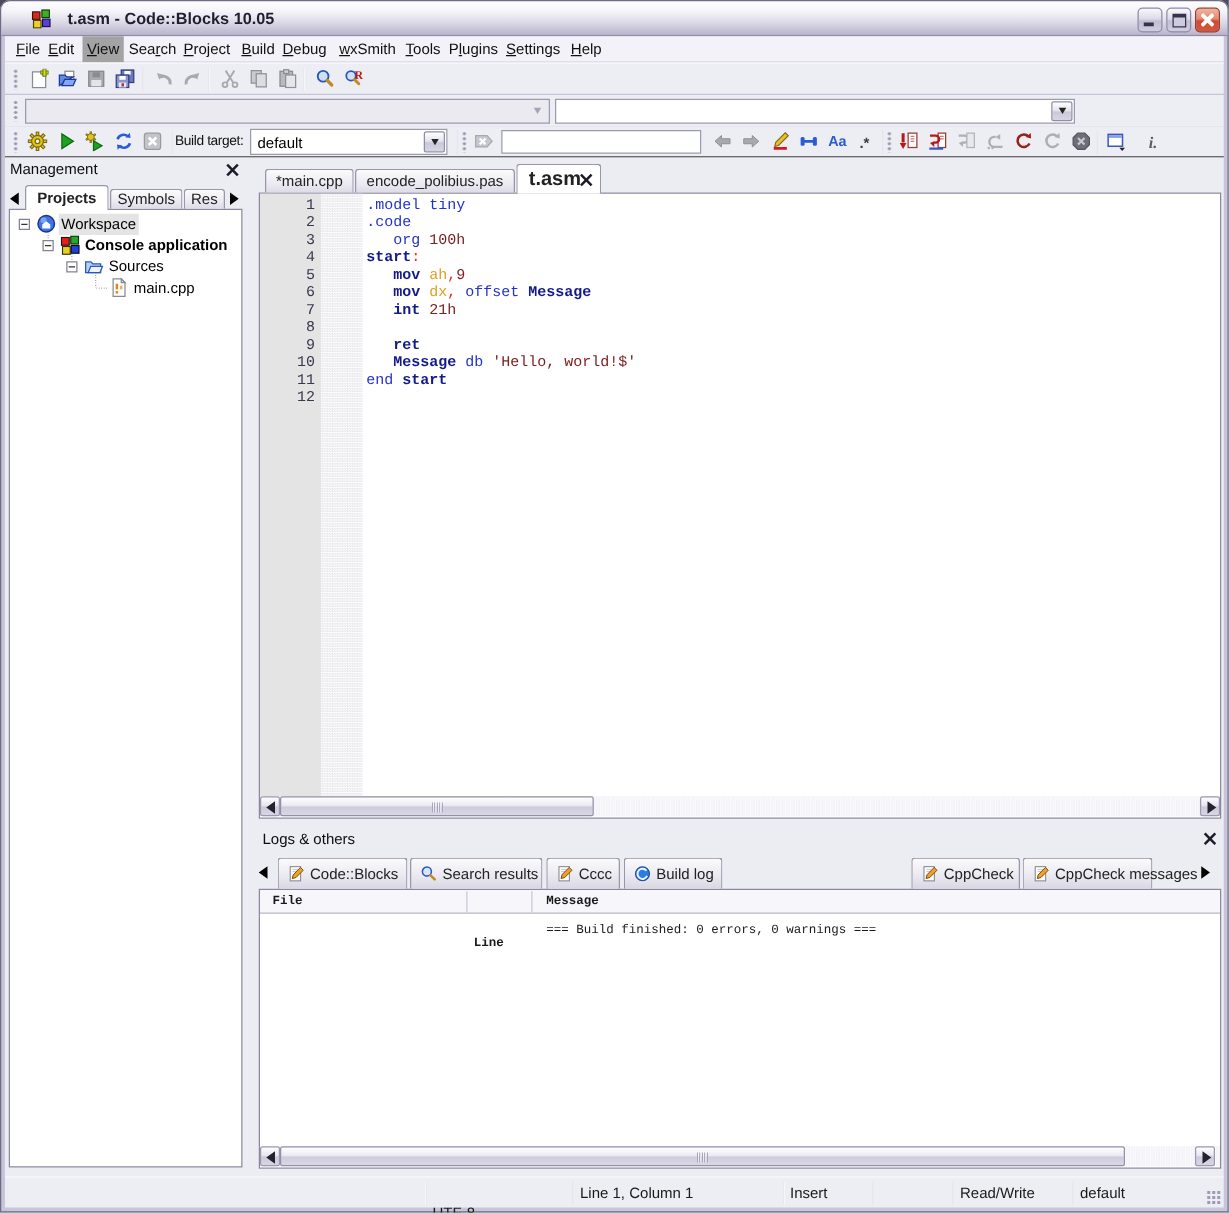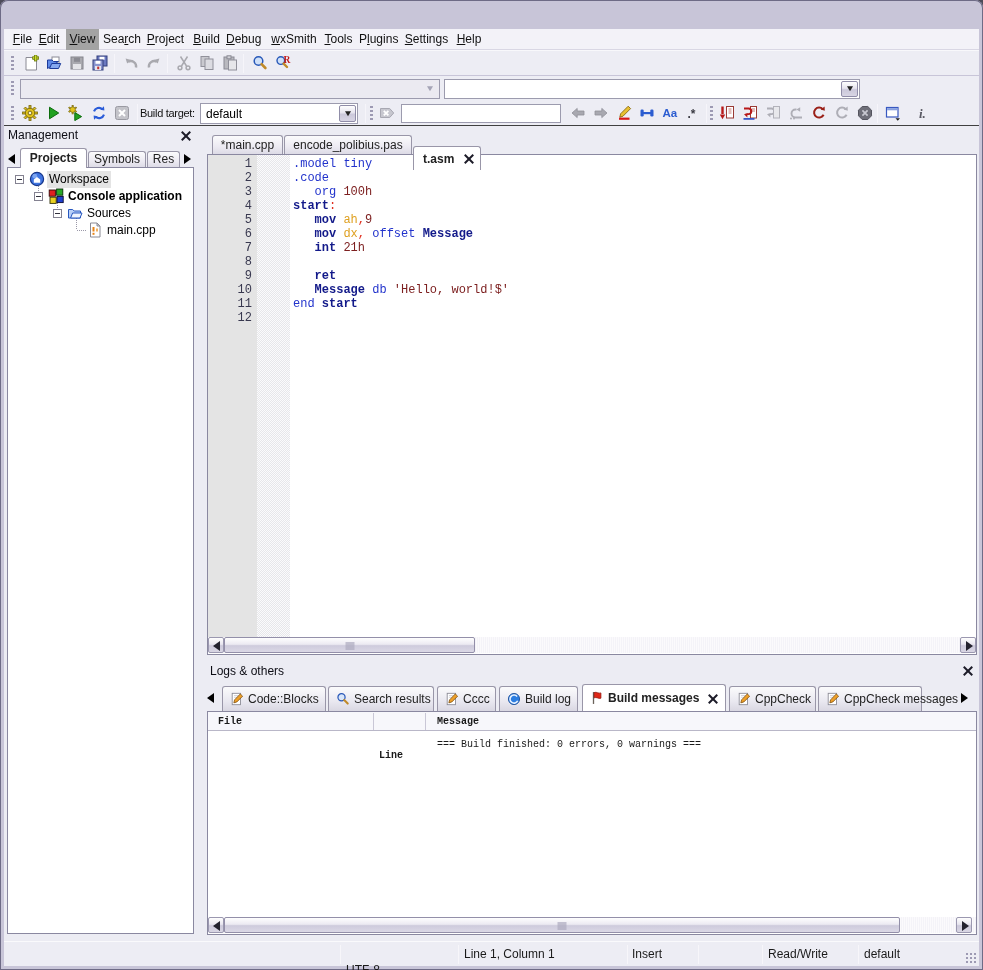--- a/index.html
+++ b/index.html
@@ -102,20 +102,38 @@
   .ticon16{position:absolute;top:0px;width:16px;height:16px;}
   .tlabel2{position:absolute;top:0;padding:0 2px;}
   .tlabel2.sel{background:#e4e4e4;}
   .dotv{position:absolute;width:1px;background-image:linear-gradient(#9a98a8 1px,transparent 1px);background-size:1px 2px;}
   .doth{position:absolute;height:1px;background-image:linear-gradient(90deg,#9a98a8 1px,transparent 1px);background-size:2px 1px;}
 </style>
 </head>
 <body>
 
 <div id="win">
+  <div class="abs" id="titlebar">
+    <span class="abs" id="app-icon"><svg width="16" height="16" viewBox="0 0 16 16">
+          <rect x="1" y="2.5" width="6" height="6" fill="#d42a1e" stroke="#3a1008" stroke-width="0.9"></rect>
+          <rect x="8.5" y="1" width="6" height="6" fill="#3fae24" stroke="#0c3a08" stroke-width="0.9"></rect>
+          <rect x="1.8" y="9.3" width="6" height="6" fill="#e8d224" stroke="#4a3c08" stroke-width="0.9"></rect>
+          <rect x="9" y="8.3" width="6" height="6" fill="#5a3fd4" stroke="#180c48" stroke-width="0.9"></rect>
+        </svg></span>
+    <span class="abs" id="title-text">t.asm - Code::Blocks 10.05</span>
+    <span class="abs wbtn" style="left:909px;">
+        <span class="glyph-min"></span>
+      </span>
+    <span class="abs wbtn" style="left:932px;">
+        <span class="glyph-max"></span>
+      </span>
+    <span class="abs wbtn close" style="left:955px;">
+        <span class="xglyph"></span>
+      </span>
+  </div>
   <div class="abs" id="menubar">
       <div class="menuitem" style="left: 4px; width: 29px;"><span><u>F</u>ile</span></div>
       <div class="menuitem" style="left: 33px; width: 24px;"><span><u>E</u>dit</span></div>
       <div class="menuitem hover" style="left: 62px; width: 33px;"><span><u>V</u>iew</span></div>
       <div class="menuitem" style="left: 98px; width: 40px;"><span>Sea<u>r</u>ch</span></div>
       <div class="menuitem" style="left: 141px; width: 41px;"><span><u>P</u>roject</span></div>
       <div class="menuitem" style="left: 187px; width: 31px;"><span><u>B</u>uild</span></div>
       <div class="menuitem" style="left: 222px; width: 30px;"><span><u>D</u>ebug</span></div>
       <div class="menuitem" style="left: 265px; width: 50px;"><span><u>w</u>xSmith</span></div>
       <div class="menuitem" style="left: 318px; width: 33px;"><span><u>T</u>ools</span></div>
@@ -449,21 +467,21 @@
             <rect x="5.5" y="10.8" width="2" height="2" fill="#e88418"></rect>
             <rect x="9" y="6.5" width="2" height="3" fill="#f0b060"></rect>
           </svg></div>
         <div class="tlabel2" style="left: 98px;">main.cpp</div>
       </div>
       <div class="page" style="left: 207px; top: 154px; width: 770px; height: 501px;"></div>
       <div style="position: absolute; left: 208px; top: 155px; width: 49px; height: 482px; background: rgb(228, 228, 228);"></div>
       <div style="position: absolute; left: 257px; top: 155px; width: 33px; height: 482px; background-image: conic-gradient(rgb(231, 231, 234) 25%, rgb(251, 251, 252) 25%, rgb(251, 251, 252) 50%, rgb(231, 231, 234) 50%, rgb(231, 231, 234) 75%, rgb(251, 251, 252) 75%); background-size: 2px 2px;"></div>
       <div class="tab" style="left: 212px; top: 135px; width: 71px; height: 19px; line-height: 19px; font-size: 12px; white-space: nowrap;"><span>*main.cpp</span></div>
       <div class="tab" style="left: 284px; top: 135px; width: 128px; height: 19px; line-height: 19px; font-size: 12px; white-space: nowrap;"><span>encode_polibius.pas</span></div>
-      <div class="tab active" style="left: 413px; top: 146px; width: 68px; height: 24px; line-height: 24px; font-size: 12px; white-space: nowrap;">
+      <div class="tab active" style="left: 413px; top: 131px; width: 68px; height: 24px; line-height: 24px; font-size: 16px; white-space: nowrap;">
         <span style="position: absolute; left: 9px; top: 0px;">t.asm</span>
         <div class="caption-x" style="left: 48px; top: 5px;">
           <div class="xglyph" style="left: 1px; top: 1px; width: 12px; height: 12px;"></div>
         </div>
       </div>
       <div class="lnum" style="top: 157px;">1</div>
       <div class="codeline" style="top: 157px;"><span class="tok-dir">.model</span><span class="tok-pl"> </span><span class="tok-dir">tiny</span></div>
       <div class="lnum" style="top: 171px;">2</div>
       <div class="codeline" style="top: 171px;"><span class="tok-dir">.code</span></div>
       <div class="lnum" style="top: 185px;">3</div>
@@ -531,30 +549,20 @@
           </svg></div>
         <div class="tlabel">Cccc</div>
       </div>
       <div class="logtab" style="left: 499px; width: 79px;">
         <div class="ticon"><svg width="14" height="14" viewBox="0 0 16 16">
             <circle cx="8" cy="8" r="6.4" fill="#2b7de0" stroke="#1a4e9a"></circle>
             <path d="M11.6 5.2a4.6 4.6 0 1 0 .6 4.8" fill="none" stroke="#e8f2ff" stroke-width="1.8"></path>
           </svg></div>
         <div class="tlabel">Build log</div>
       </div>
-      <div class="logtab active" style="left: 582px; width: 144px;">
-        <div class="ticon"><svg width="14" height="14" viewBox="0 0 16 16">
-            <path d="M4 1.2v13.6" stroke="#6a625a" stroke-width="1.5"></path>
-            <path d="M4.7 1.8c3-1.3 4.8 1.5 7.8.4v6c-3 1.1-4.8-1.7-7.8-.4z" fill="#e02818" stroke="#8a1008" stroke-width="0.8"></path>
-          </svg></div>
-        <div class="tlabel">Build messages</div>
-        <div class="caption-x" style="left: 123px; top: 7px;">
-          <div class="xglyph" style="left: 1px; top: 1px; width: 11px; height: 11px;"></div>
-        </div>
-      </div>
       <div class="logtab" style="left: 729px; width: 87px;">
         <div class="ticon"><svg width="14" height="14" viewBox="0 0 16 16">
             <rect x="2.5" y="1.5" width="9.5" height="13" fill="#fff" stroke="#8a8a94"></rect>
             <path d="M4.5 4h5M4.5 6h5" stroke="#c8c8d0" stroke-width="0.9"></path>
             <path d="M11.8 2.2l2.6 2.6-6.6 6.6-3.4 1 .8-3.4z" fill="#efa028" stroke="#7a4a08" stroke-width="0.9"></path>
           </svg></div>
         <div class="tlabel">CppCheck</div>
       </div>
       <div class="logtab" style="left: 818px; width: 104px;">
         <div class="ticon"><svg width="14" height="14" viewBox="0 0 16 16">

